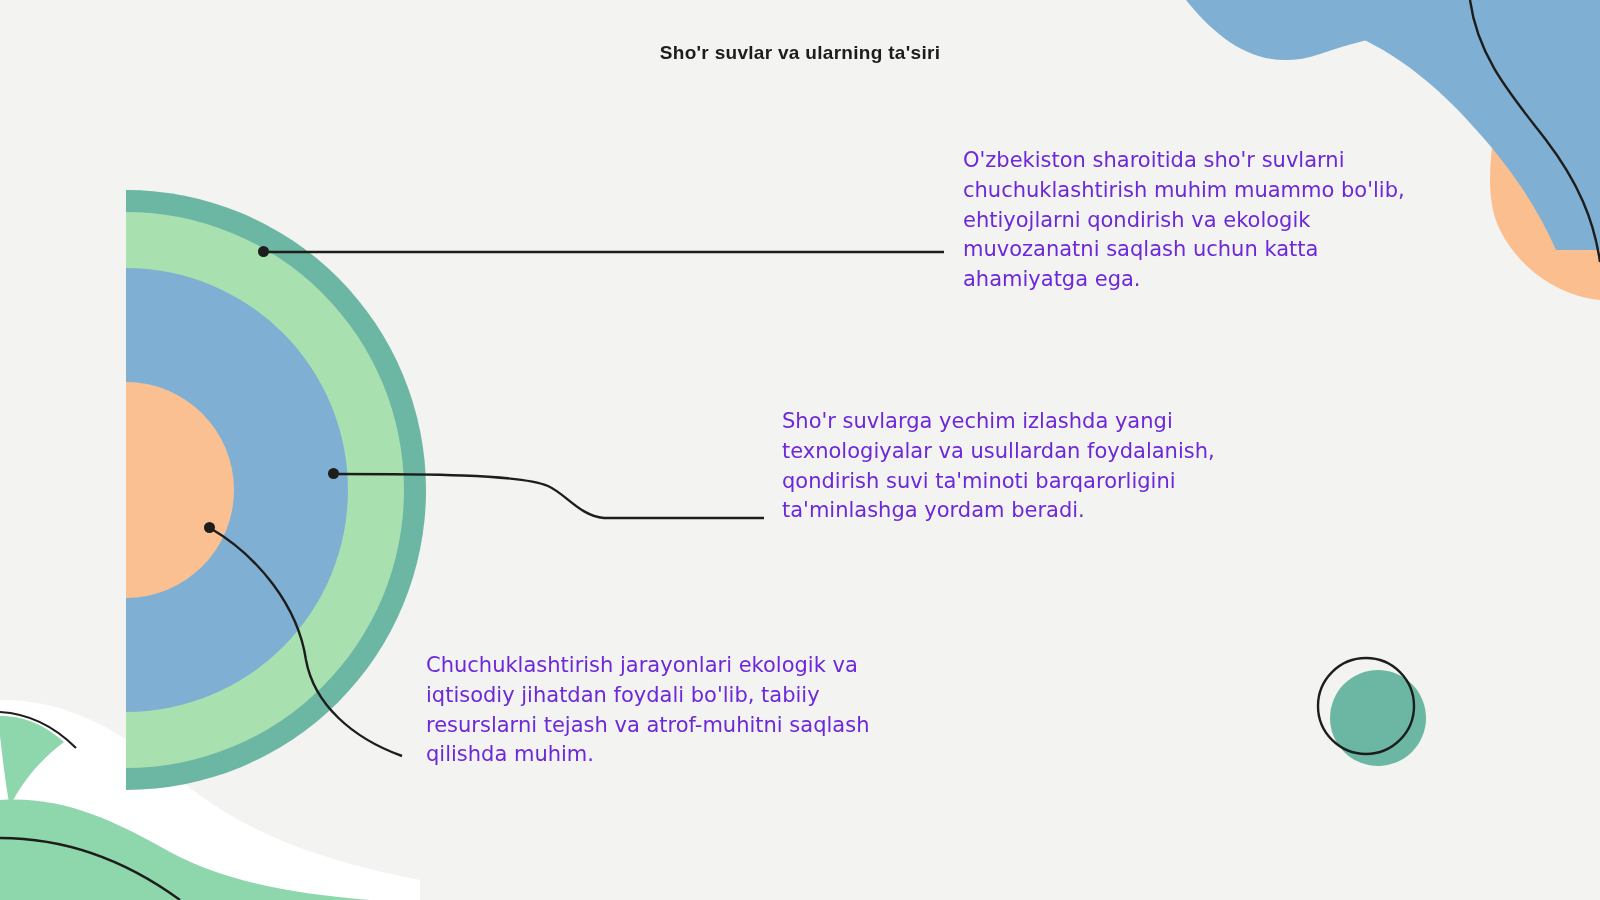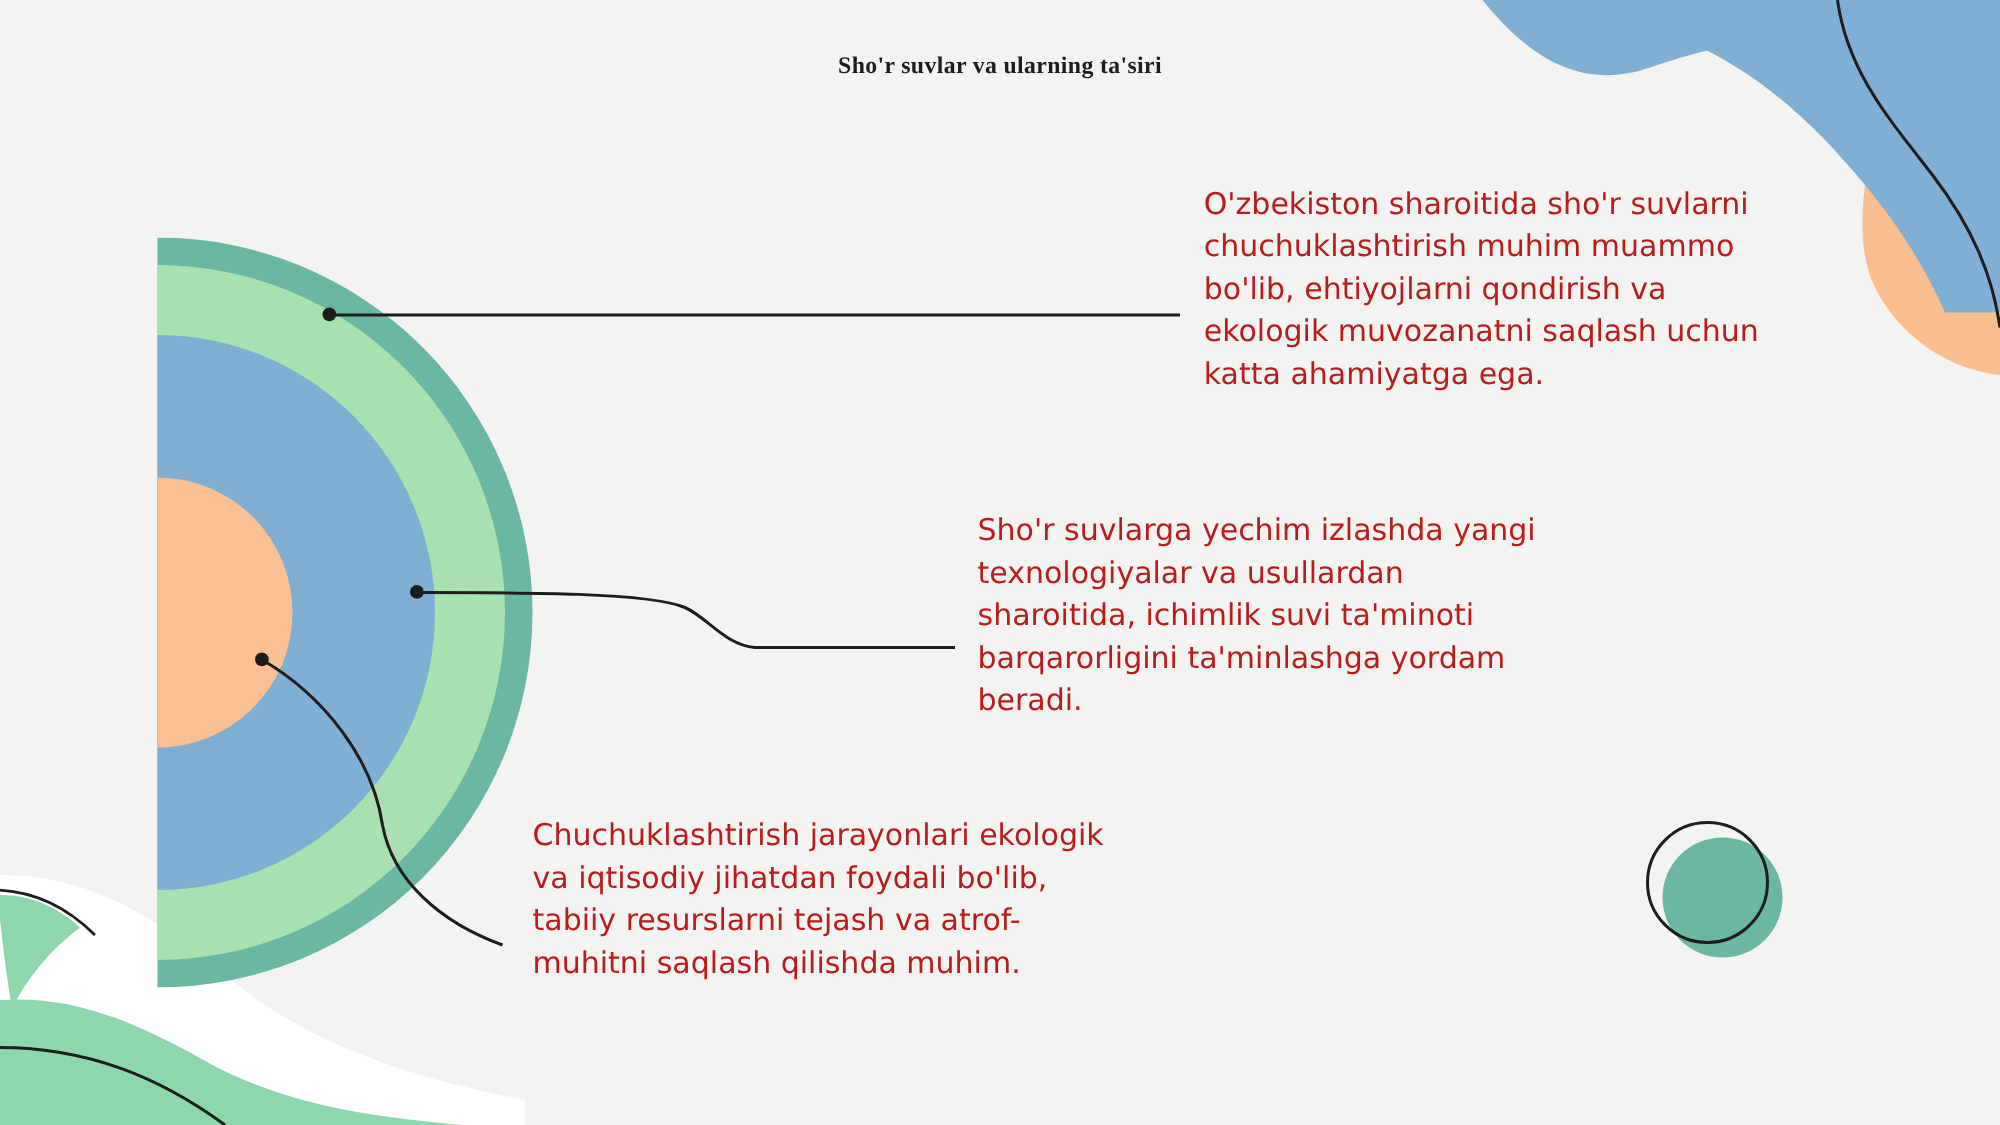--- a/index.html
+++ b/index.html
@@ -23,30 +23,30 @@
     top: 0;
     width: 1600px;
     height: 900px;
   }
   #title {
     position: absolute;
     left: 0;
     top: 42px;
     width: 1600px;
     text-align: center;
-    font-family: Liberation Serif, serif;
+    font-family: Liberation Sans, sans-serif;
     font-weight: bold;
     font-size: 19px;
     letter-spacing: 0.3px;
     color: #1d1d1b;
   }
   .callout {
     position: absolute;
-    color: #b91c1c;
-    font-size: 24px;
+    color: #6d28d9;
+    font-size: 21px;
     line-height: 1.42;
   }
   #callout-1 {
     left: 963px;
     top: 146px;
     width: 470px;
   }
   #callout-2 {
     left: 782px;
     top: 407px;
@@ -112,16 +112,16 @@
     <path fill="none" stroke="#1d1d1b" stroke-width="2.4" d="M210,528 C258,556 298,606 306,660 C314,704 352,738 402,756"></path>
   </svg>
 
   <div class="dot" style="left:258px; top:246px;"></div>
   <div class="dot" style="left:328px; top:468px;"></div>
   <div class="dot" style="left:204px; top:522px;"></div>
 
   <div id="title">Sho'r suvlar va ularning ta'siri</div>
 
   <div class="callout" id="callout-1">O'zbekiston sharoitida sho'r suvlarni chuchuklashtirish muhim muammo bo'lib, ehtiyojlarni qondirish va ekologik muvozanatni saqlash uchun katta ahamiyatga ega.</div>
-  <div class="callout" id="callout-2">Sho'r suvlarga yechim izlashda yangi texnologiyalar va usullardan sharoitida, ichimlik suvi ta'minoti barqarorligini ta'minlashga yordam beradi.</div>
+  <div class="callout" id="callout-2">Sho'r suvlarga yechim izlashda yangi texnologiyalar va usullardan foydalanish, qondirish suvi ta'minoti barqarorligini ta'minlashga yordam beradi.</div>
   <div class="callout" id="callout-3">Chuchuklashtirish jarayonlari ekologik va iqtisodiy jihatdan foydali bo'lib, tabiiy resurslarni tejash va atrof-muhitni saqlash qilishda muhim.</div>
 
 </div>
 
 </body></html>

